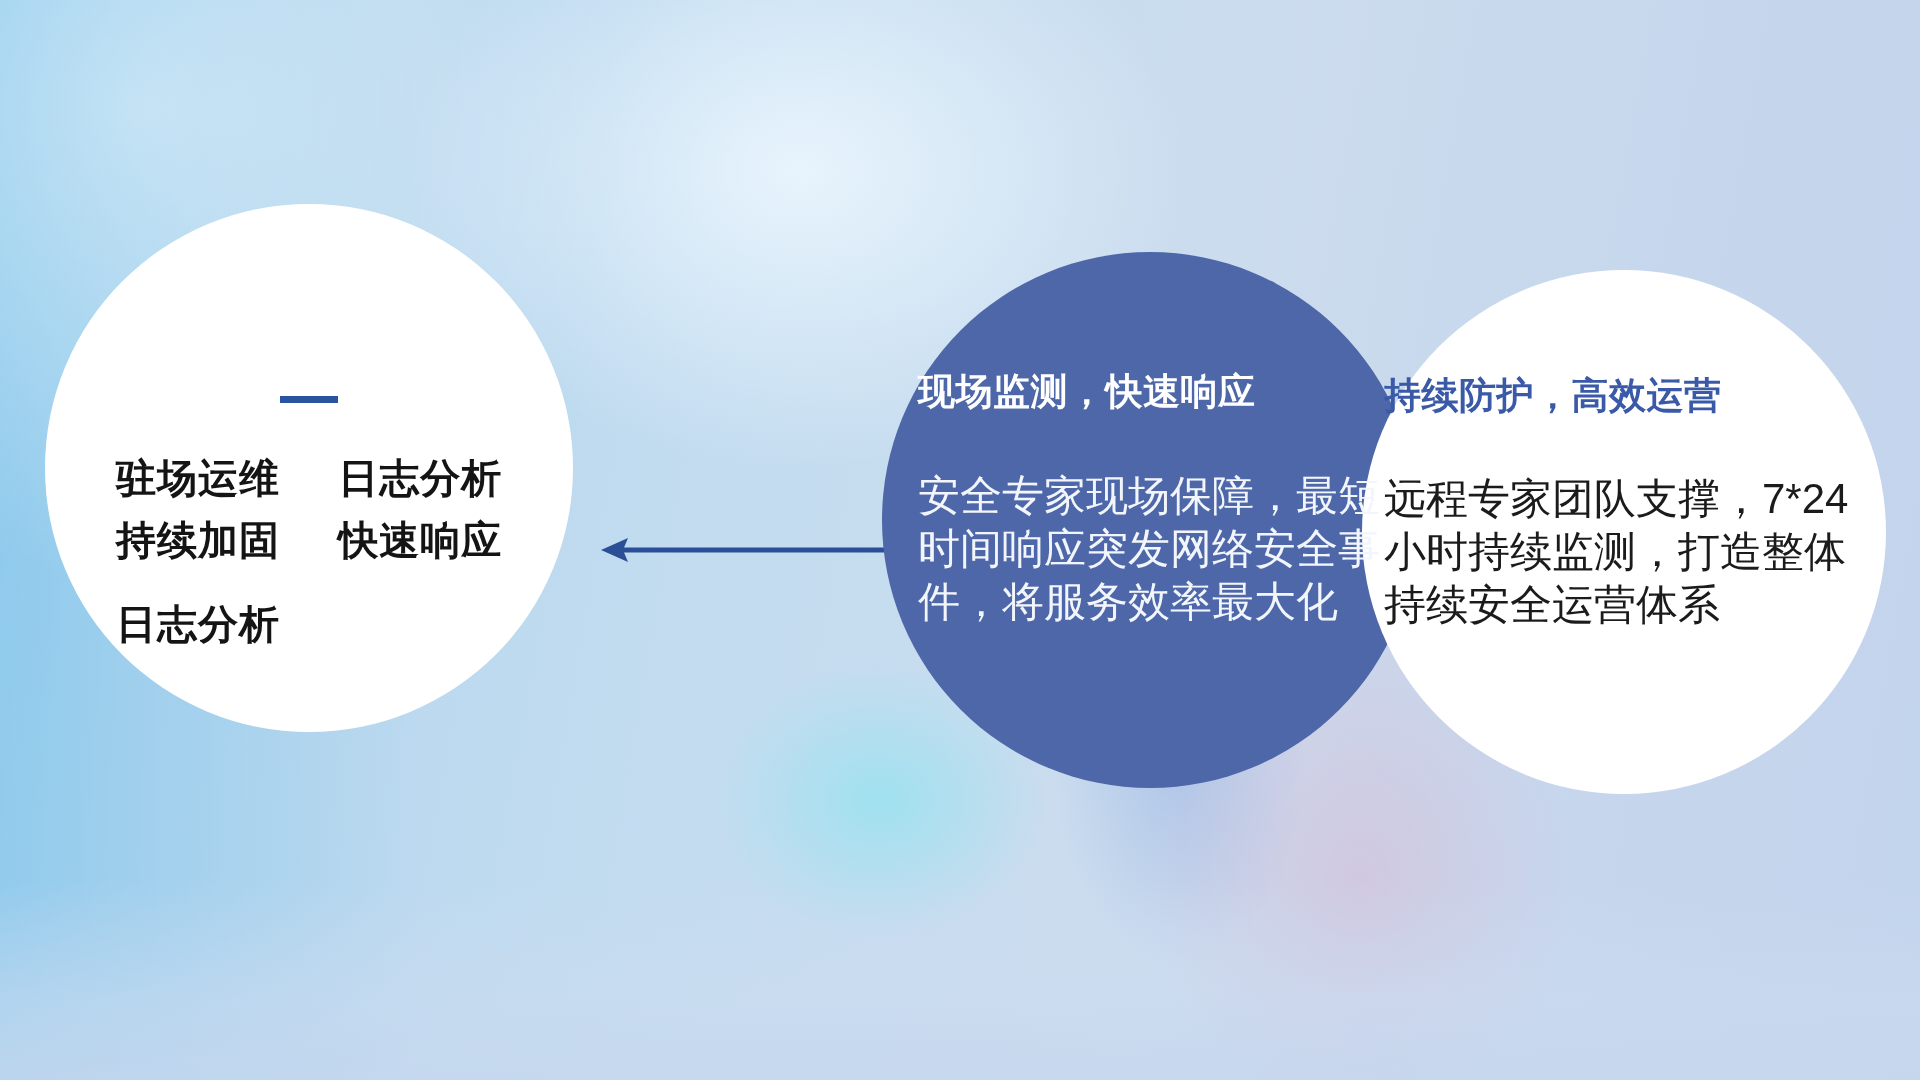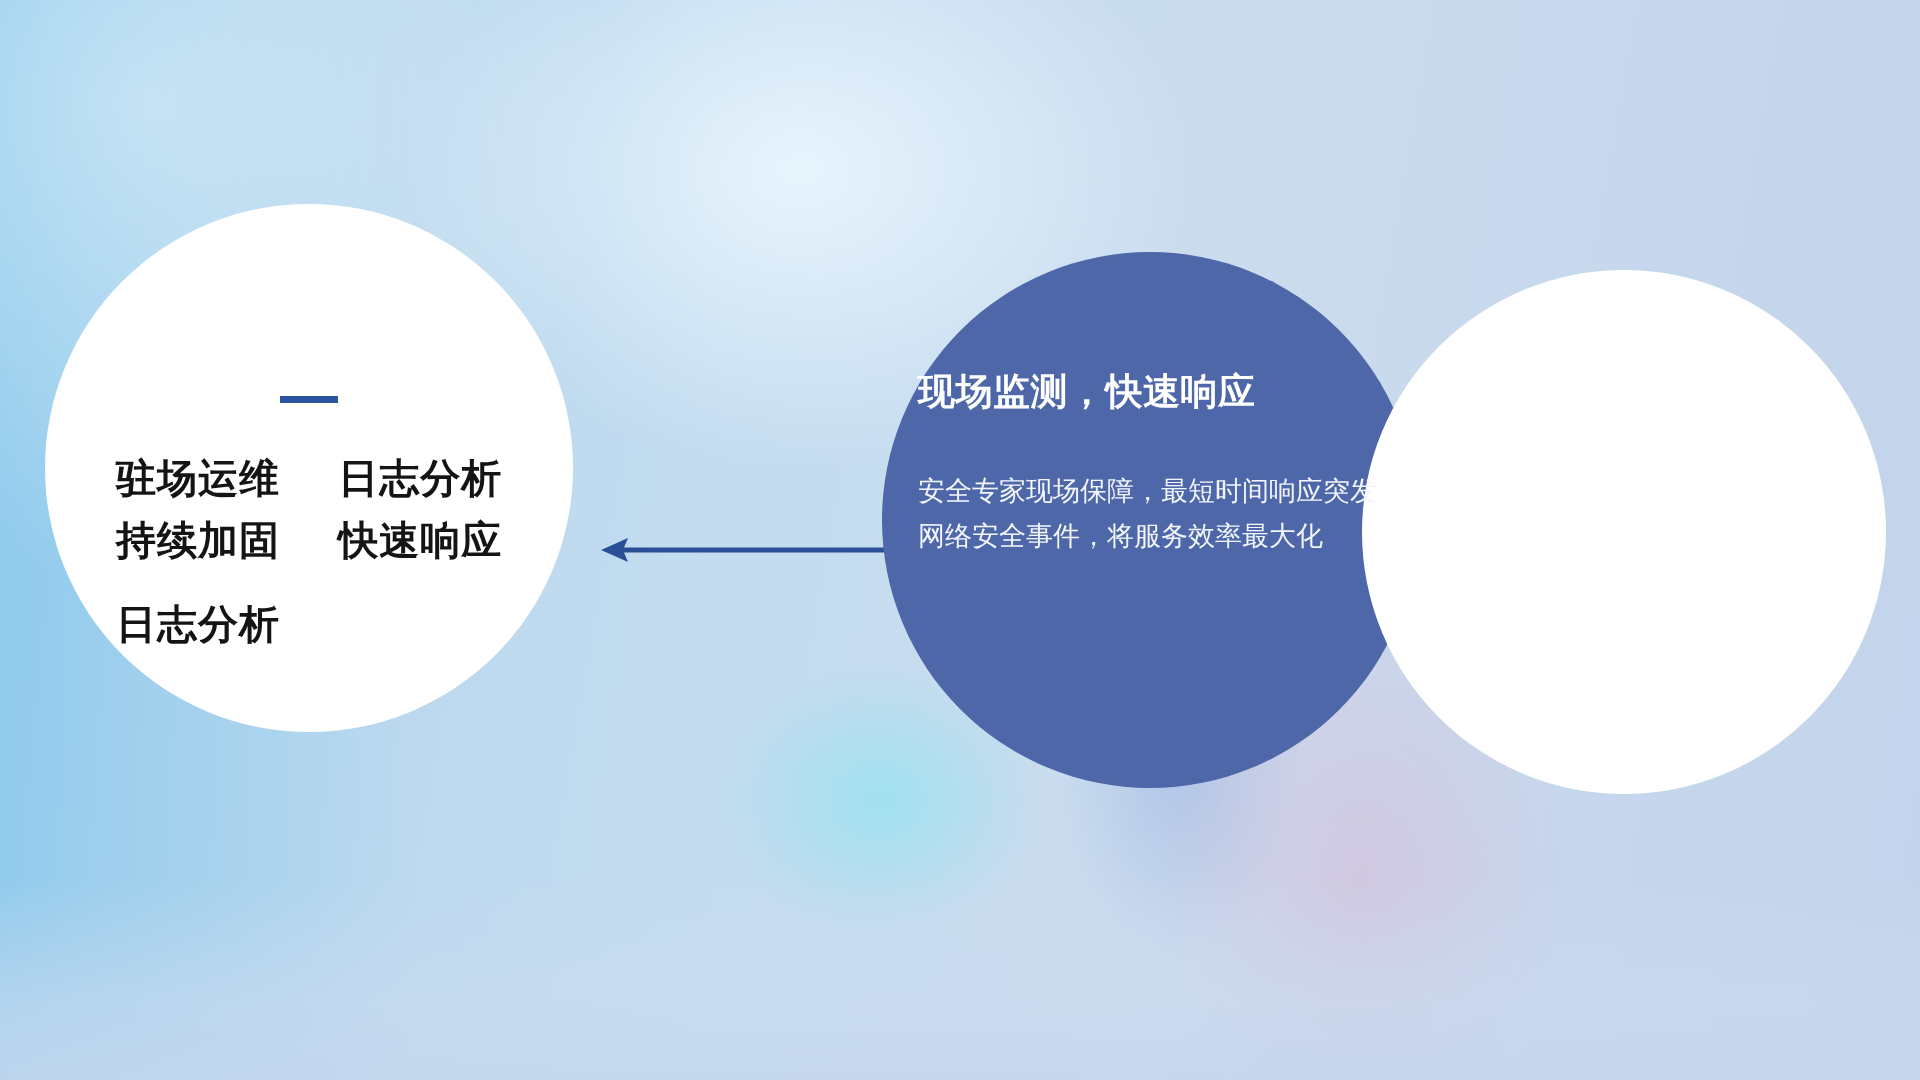--- a/index.html
+++ b/index.html
@@ -128,22 +128,22 @@
     z-index: 6;
   }
   .title {
     font-weight: bold;
     font-size: 37px;
     line-height: 48px;
     letter-spacing: 0.5px;
     white-space: nowrap;
   }
   .body {
-    font-size: 27px;
-    line-height: 45px;
+    font-size: 42px;
+    line-height: 53px;
   }
 
   #middle-text {
     left: 918px;
     top: 368px;
     width: 470px;
   }
   #middle-text .title { color: #ffffff; }
   #middle-text .body  { color: #f2f5fb; margin-top: 53px; }
 
@@ -200,14 +200,18 @@
 
   <div class="circle" id="circle-middle"></div>
 
   <div class="circle" id="circle-right"></div>
 
   <div class="textblock" id="middle-text">
     <div class="title">现场监测，快速响应</div>
     <div class="body">安全专家现场保障，最短时间响应突发网络安全事件，将服务效率最大化</div>
   </div>
 
+  <div class="textblock" id="right-text">
+    <div class="title">持续防护，高效运营</div>
+    <div class="body">远程专家团队支撑，7*24小时持续监测，打造整体持续安全运营体系</div>
+  </div>
 
 </div>
 
 </body></html>

